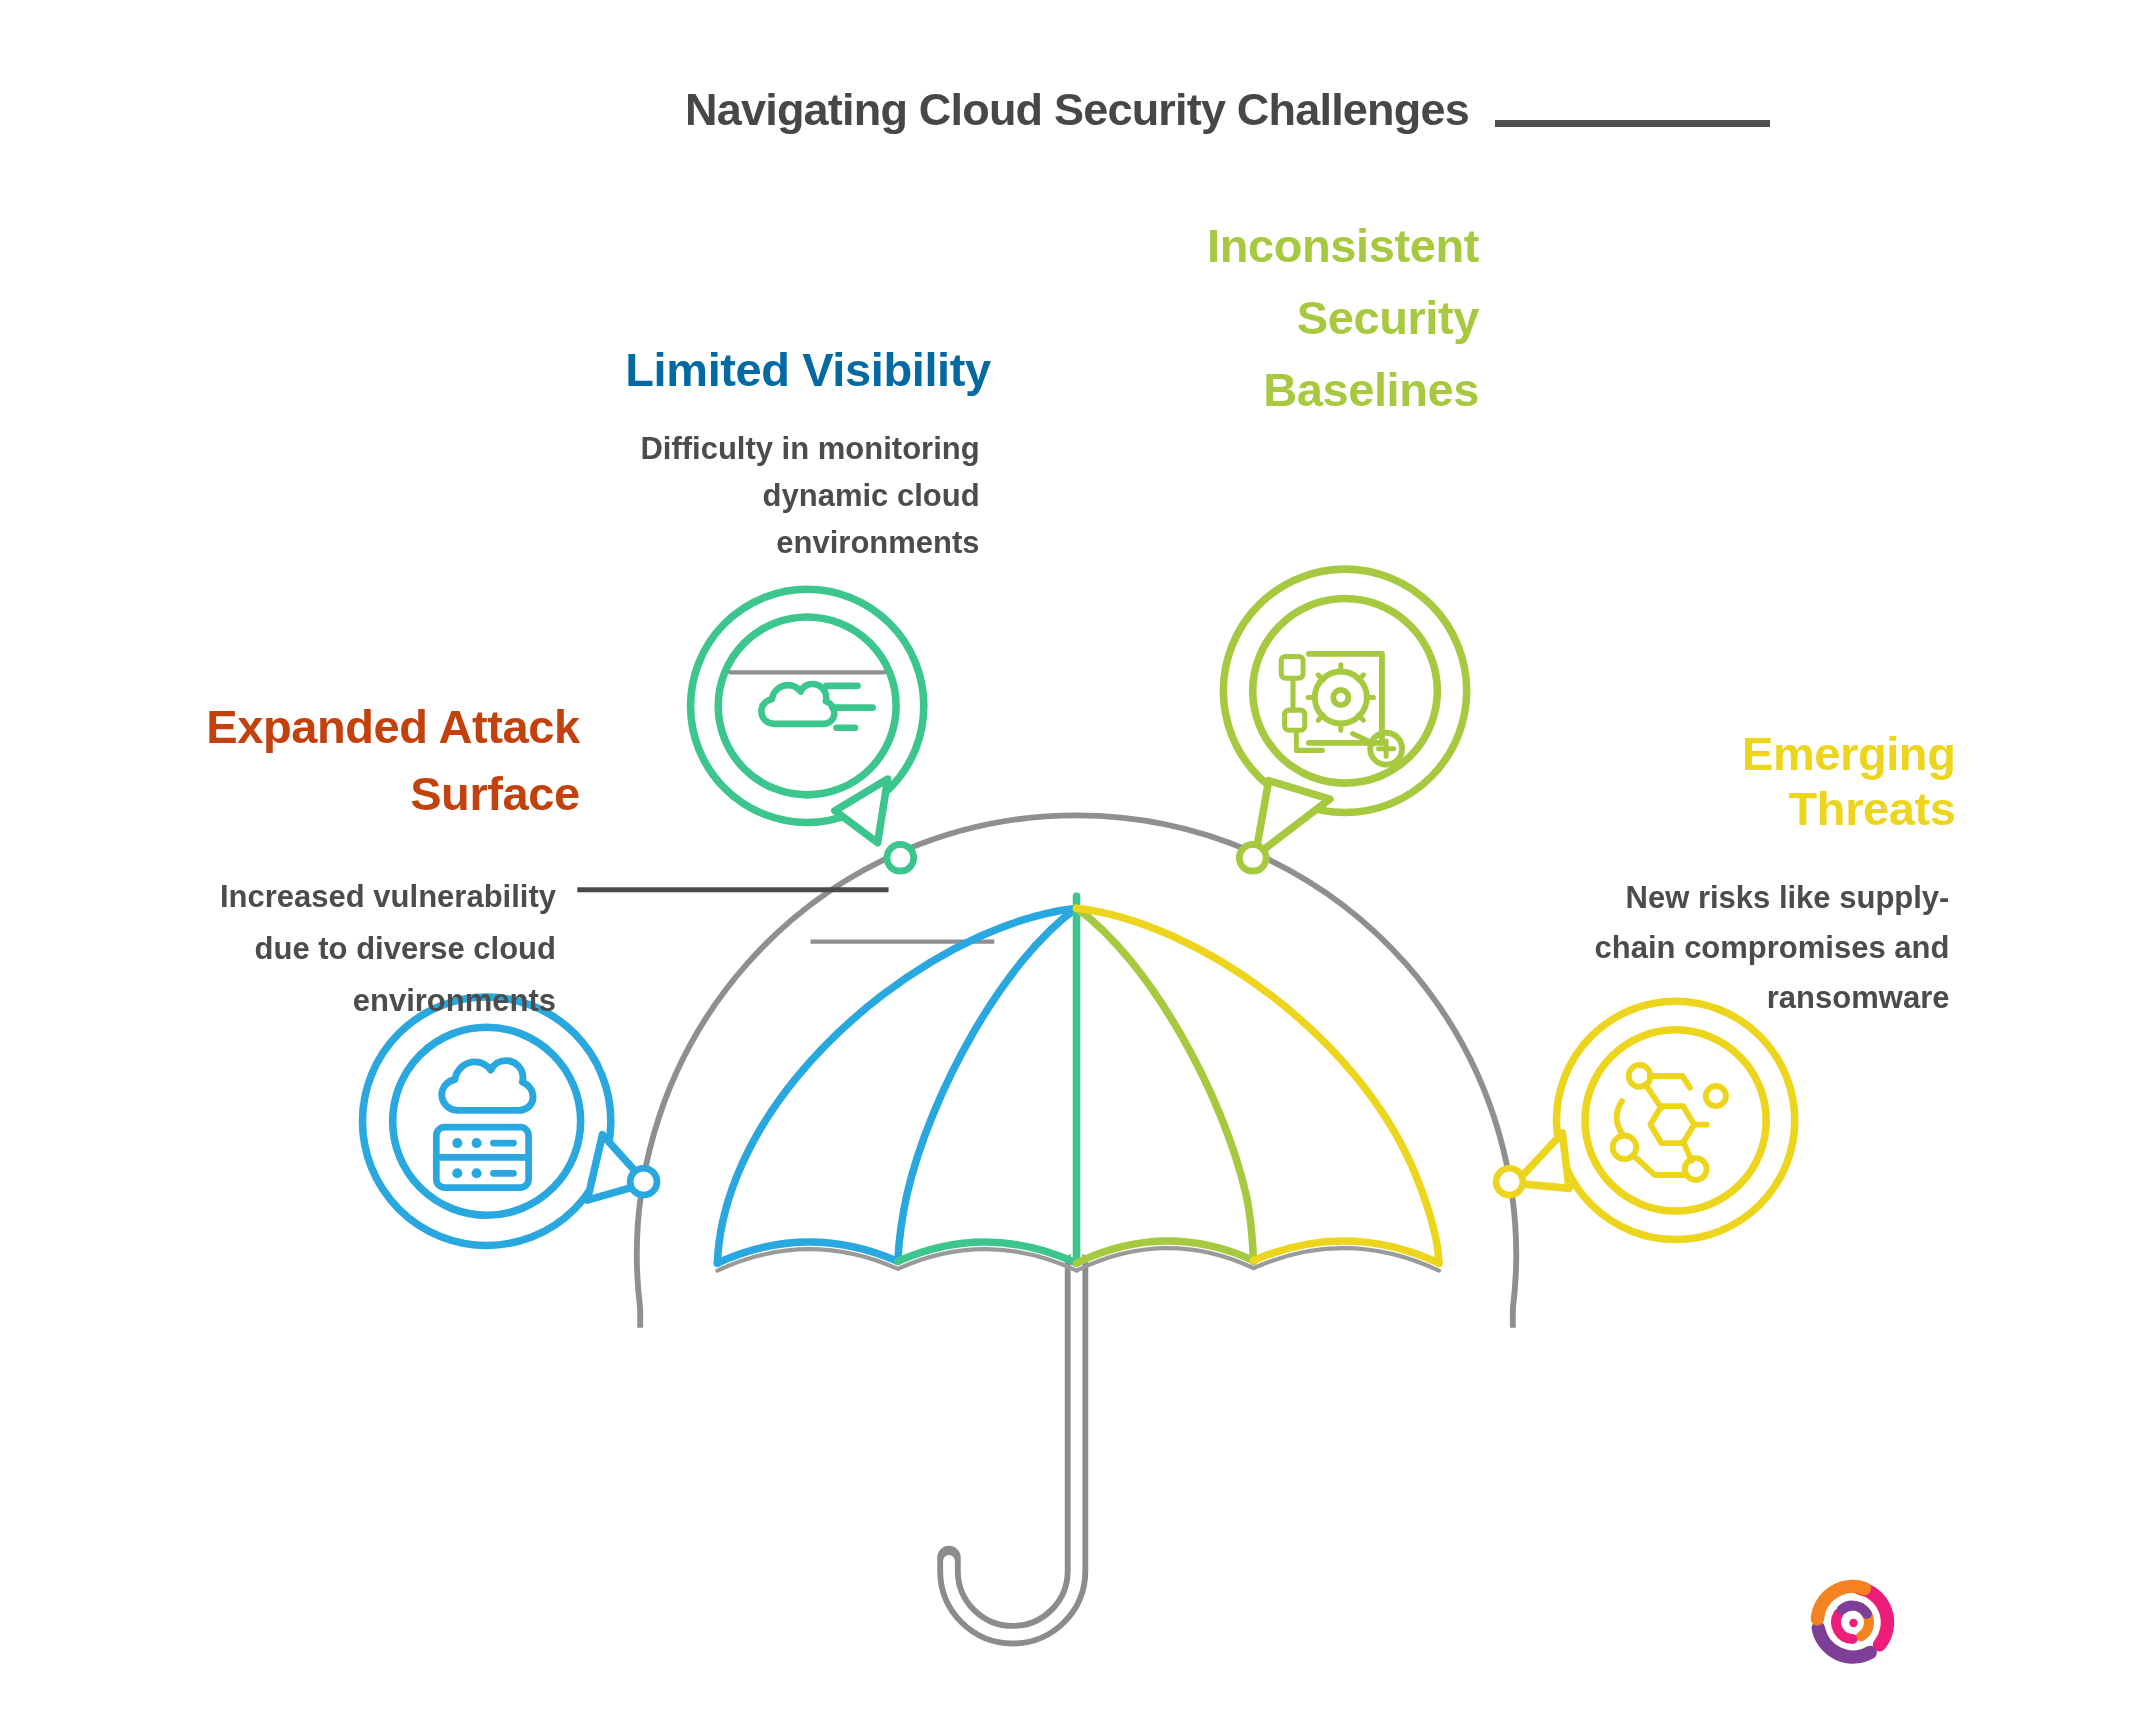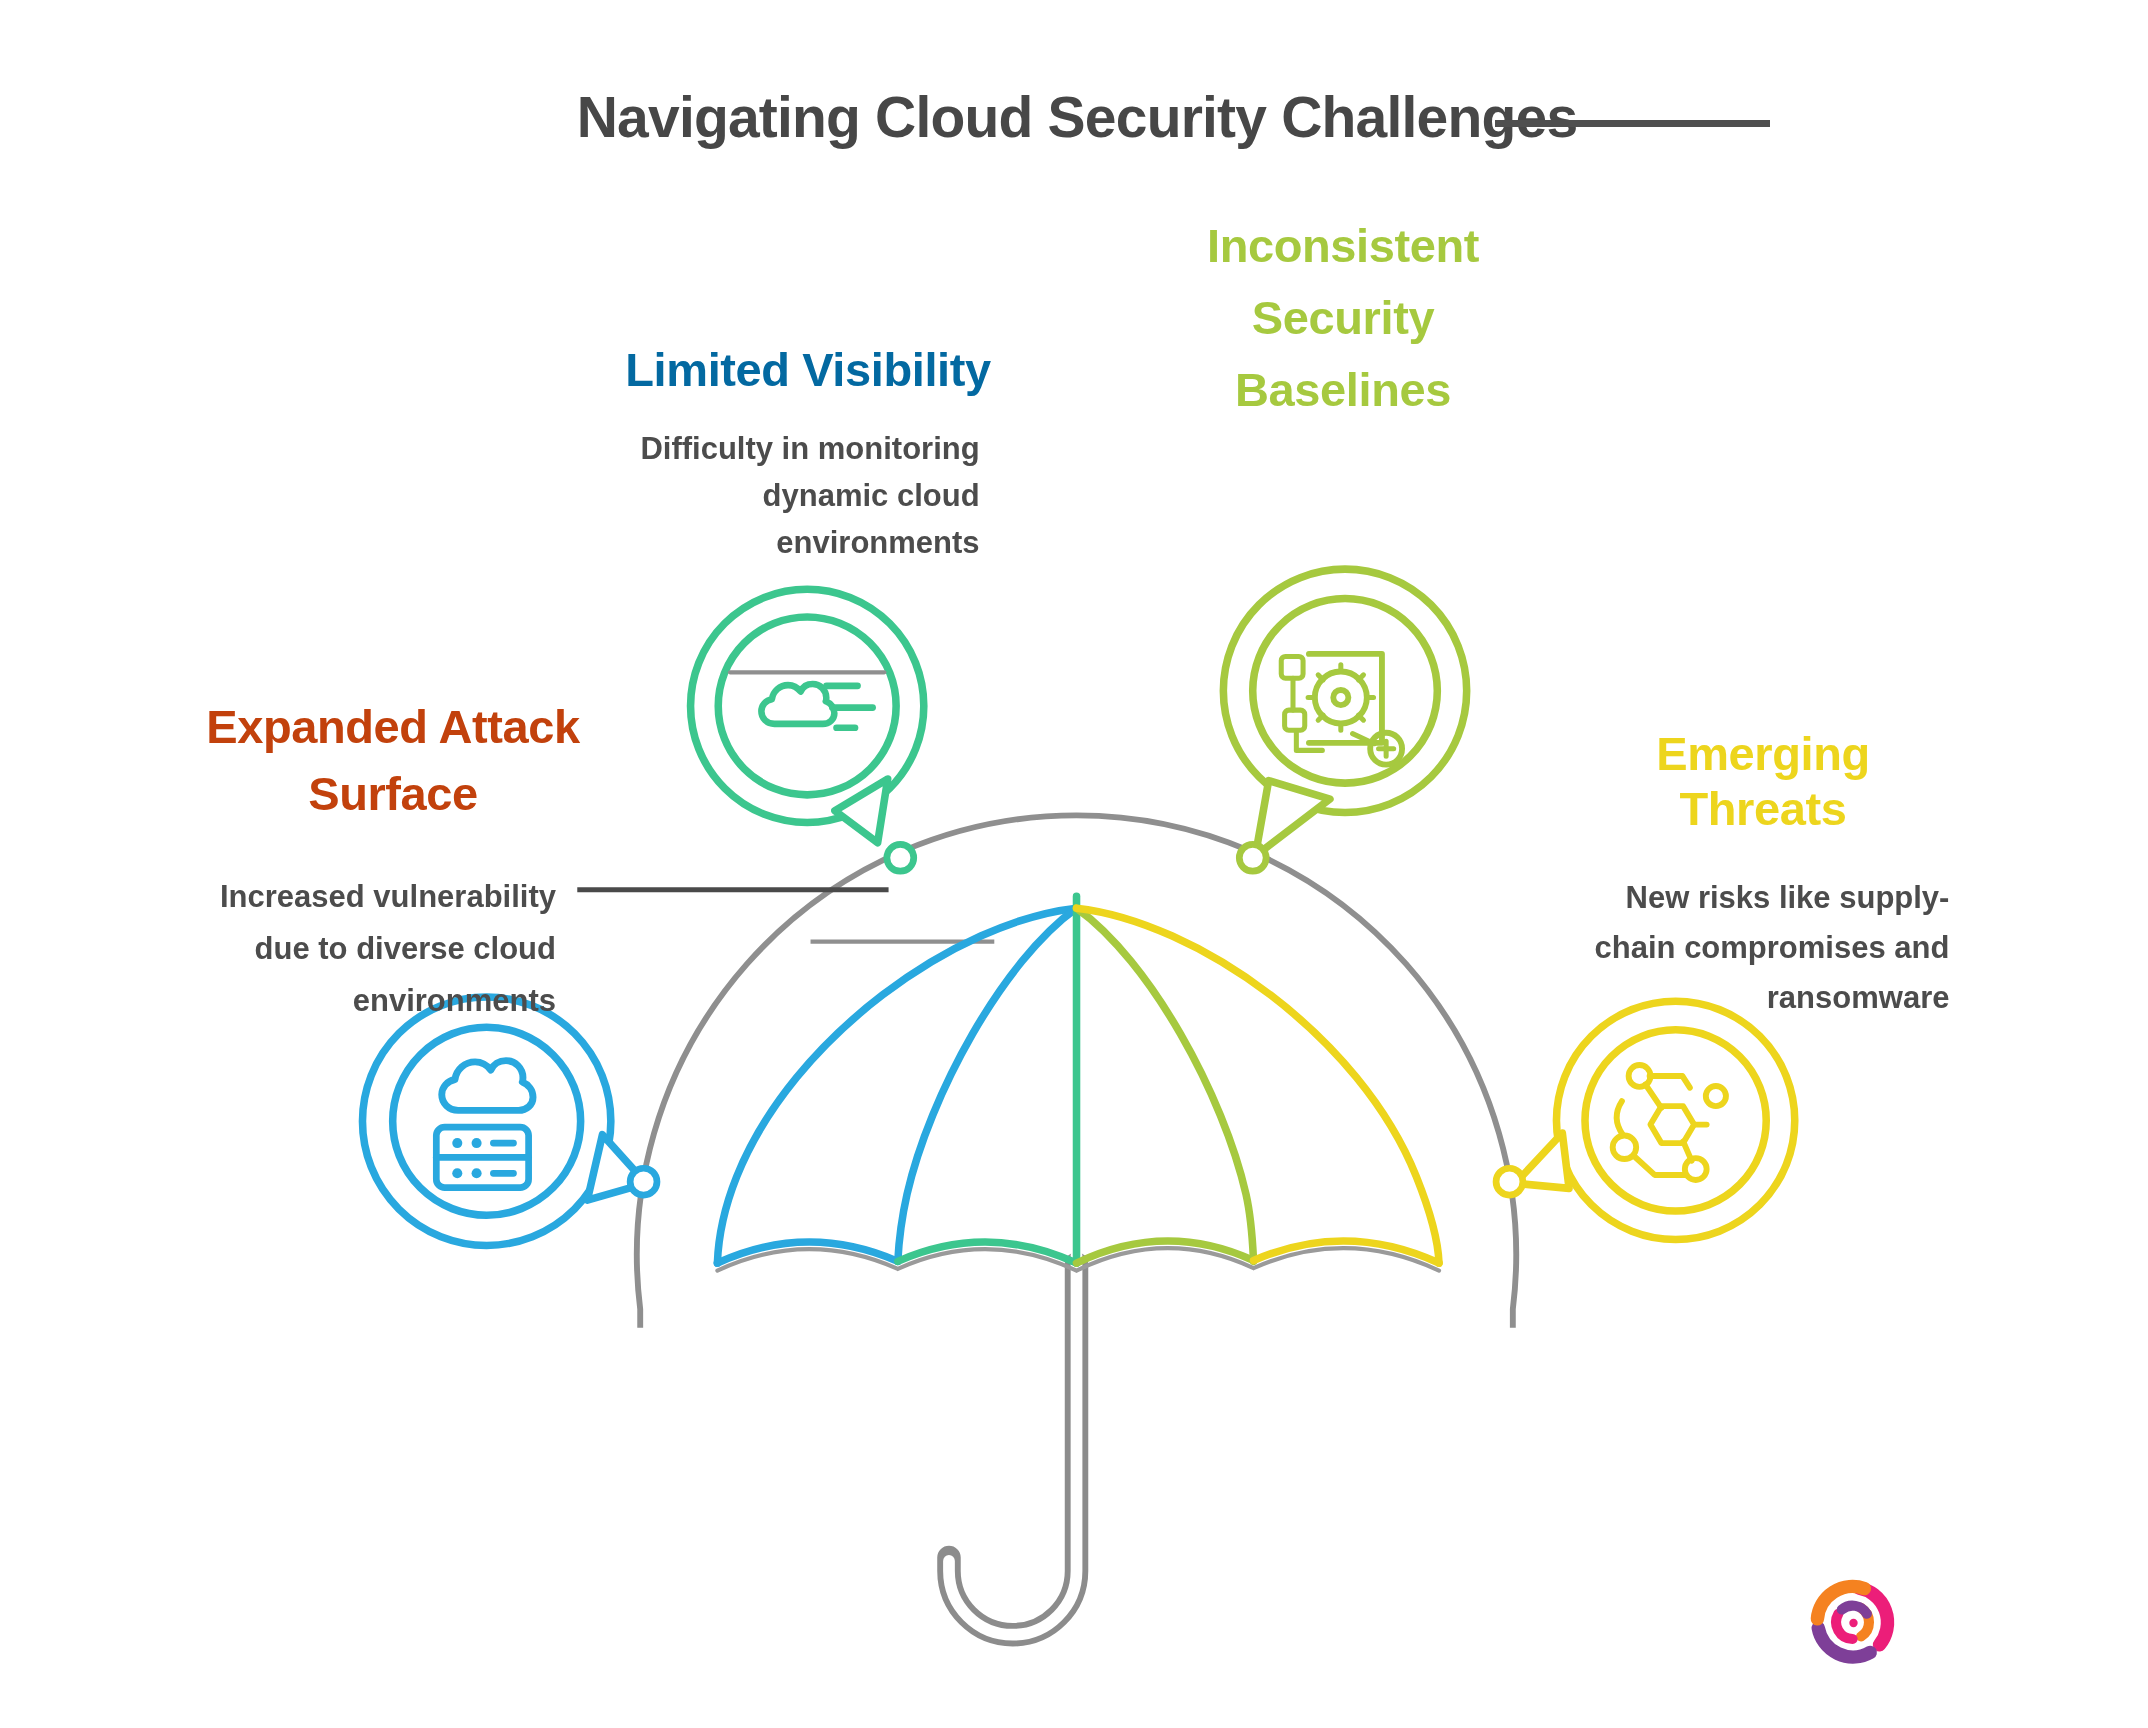--- a/index.html
+++ b/index.html
@@ -7,30 +7,30 @@
     position:relative;
     width:2148px;height:1729px;
     background:#ffffff;
     font-family:"Liberation Sans", sans-serif;
     overflow:hidden;
   }
   .stage svg{position:absolute;left:0;top:0;}
   .page-title{
     position:absolute;
     transform:translateX(-50%);
-    font-size:57px;font-weight:bold;letter-spacing:-0.8px;
+    font-size:45px;font-weight:bold;letter-spacing:-0.8px;
     color:#474747;white-space:nowrap;
   }
   .title-line{
     position:absolute;height:6.7px;background:#4f4f4f;
   }
   .heading{
     position:absolute;
     transform:translateX(-50%);
-    text-align:center;
+    text-align:right;
     font-size:47px;font-weight:bold;letter-spacing:-0.4px;
     line-height:67px;
     white-space:pre-line;
   }
   .desc{
     position:absolute;
     transform:translateX(-50%);
     text-align:right;
     font-size:31px;font-weight:bold;
     line-height:50px;

